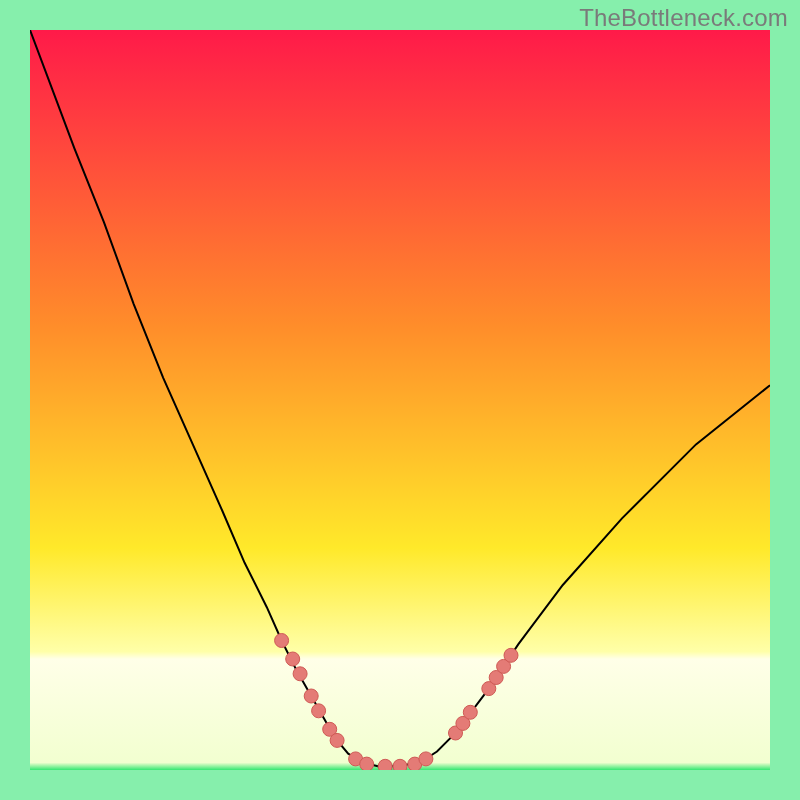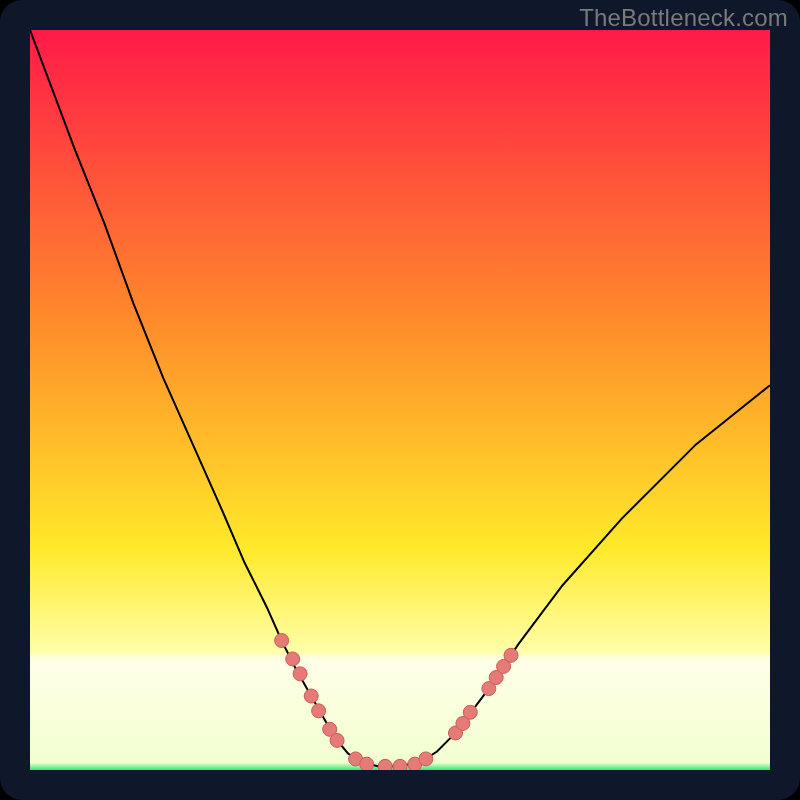--- a/index.html
+++ b/index.html
@@ -9,22 +9,21 @@
     height: 800px;
     overflow: hidden;
     background: #000;
   }
   .frame {
     position: absolute;
     top: 0;
     left: 0;
     width: 800px;
     height: 800px;
-    background: #0f172a;
-    border-radius: 22px;
+    background: #86efac;
   }
   .plot {
     position: absolute;
     top: 30px;
     left: 30px;
     width: 740px;
     height: 740px;
     overflow: hidden;
   }
   .watermark {

